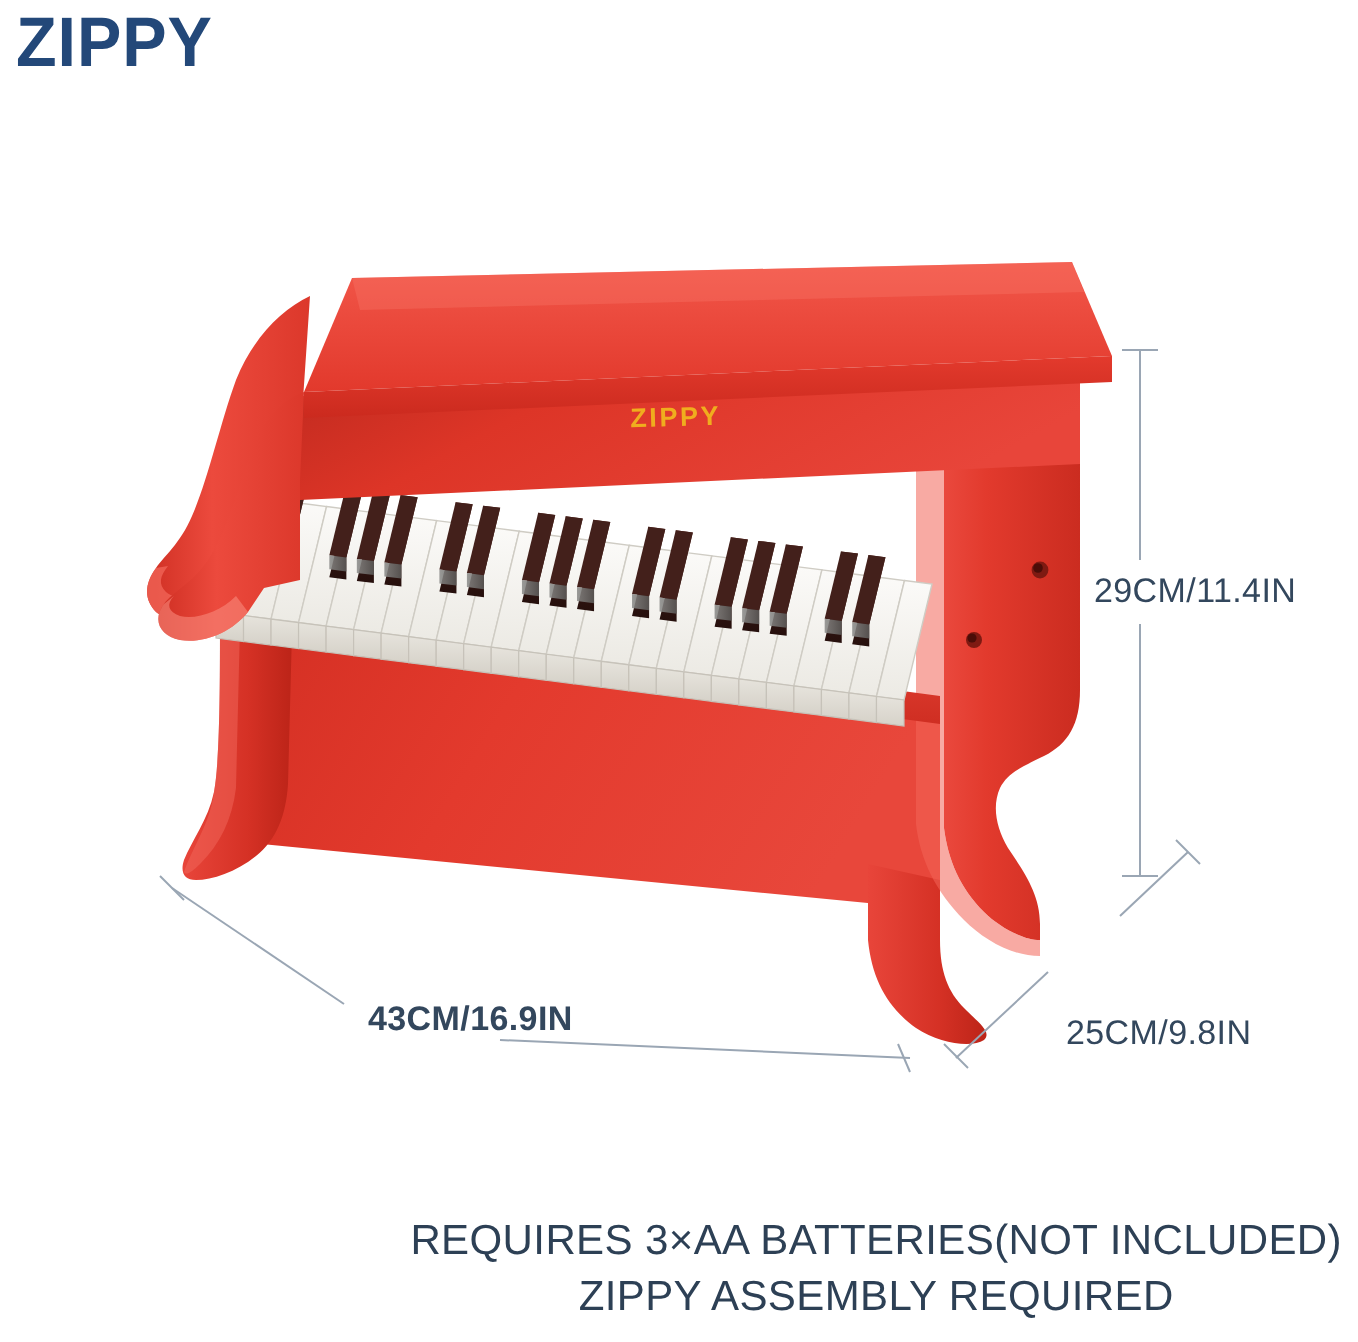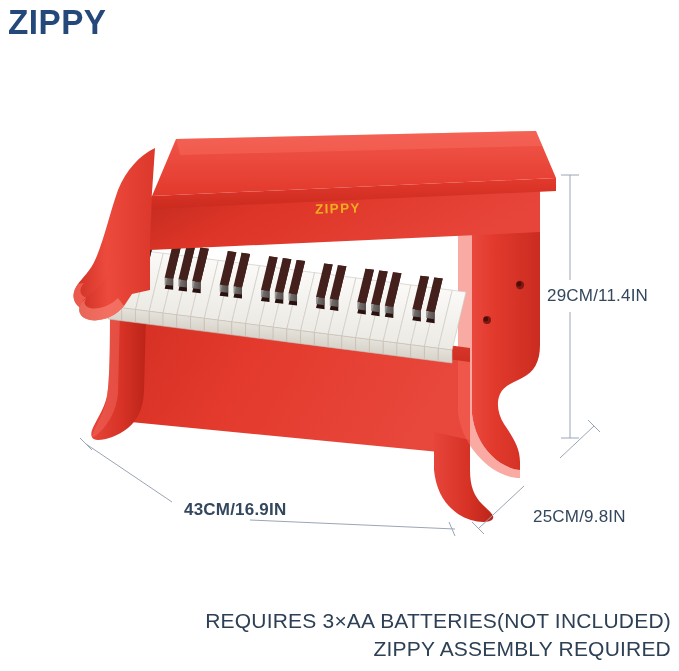--- a/index.html
+++ b/index.html
@@ -62,21 +62,21 @@
   }
   #dim-height-label { left: 547px; top: 286px; }
   #dim-width-label  { left: 184px; top: 500px; font-weight: bold; }
   #dim-depth-label  { left: 533px; top: 463px; margin-top: 44px; }
 
   
   #footer-notes {
     position: absolute;
     right: 8px;
     bottom: 8px;
-    text-align: right;
+    text-align: center;
     color: #2d4055;
     font-family: "Liberation Sans", sans-serif;
     font-size: 21px;
     line-height: 1.33;
     letter-spacing: 0.2px;
     user-select: none;
   }
   #footer-notes .note-line { display: block; white-space: nowrap; }
 </style>
 </head>

